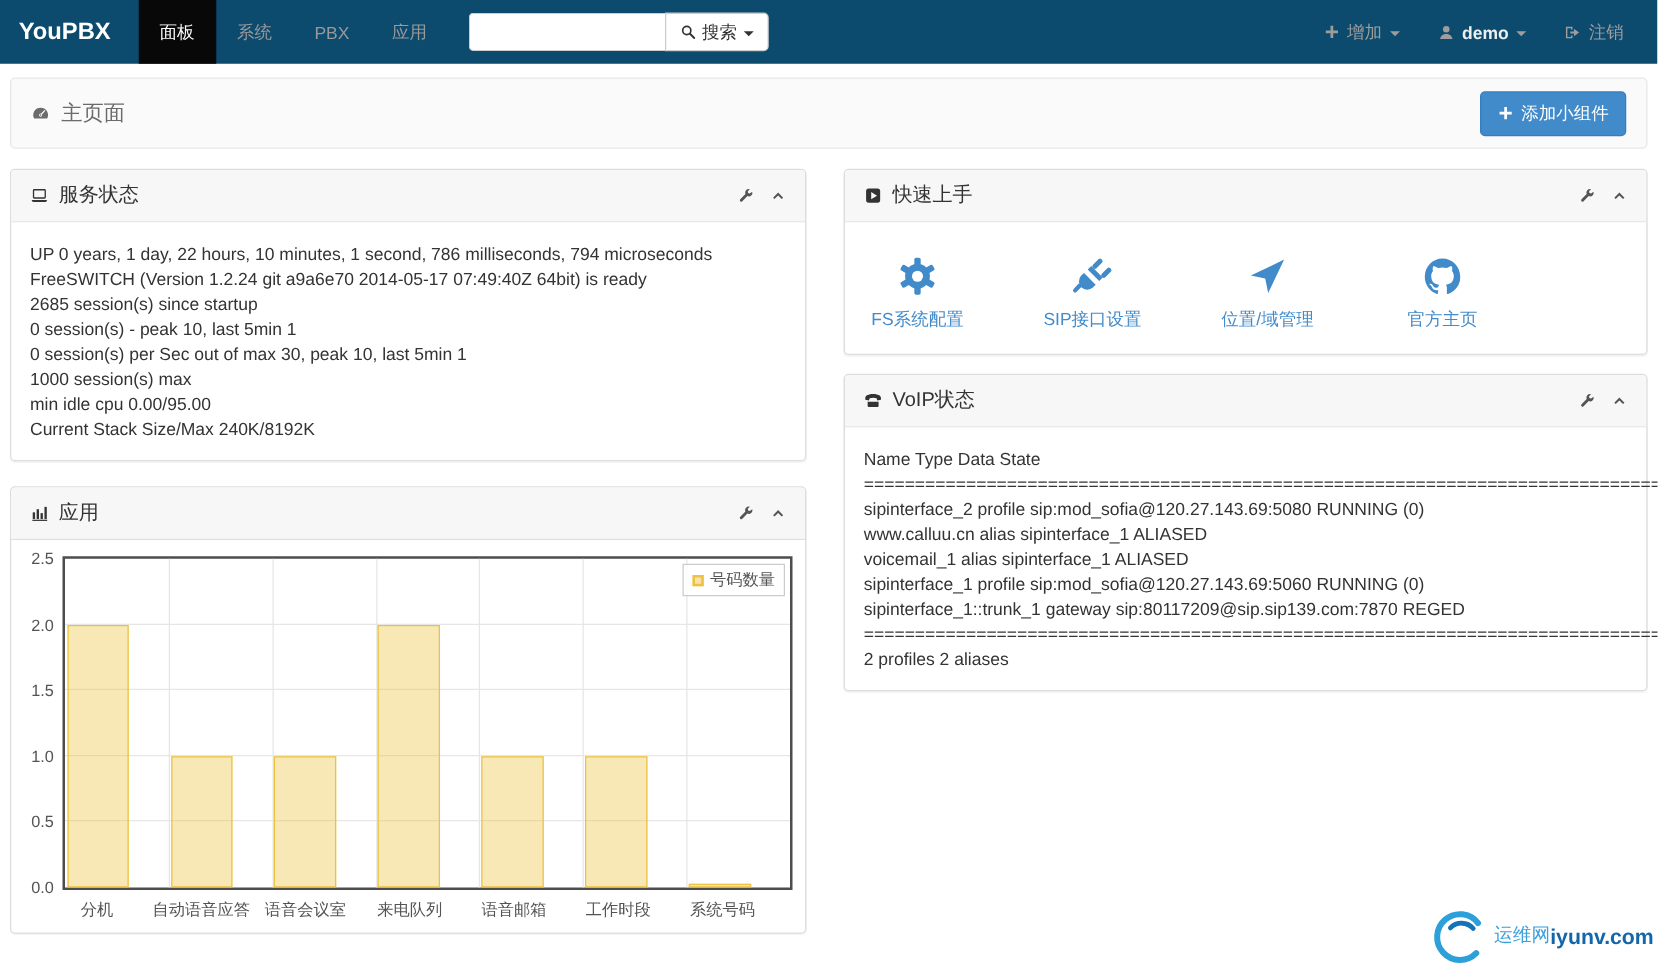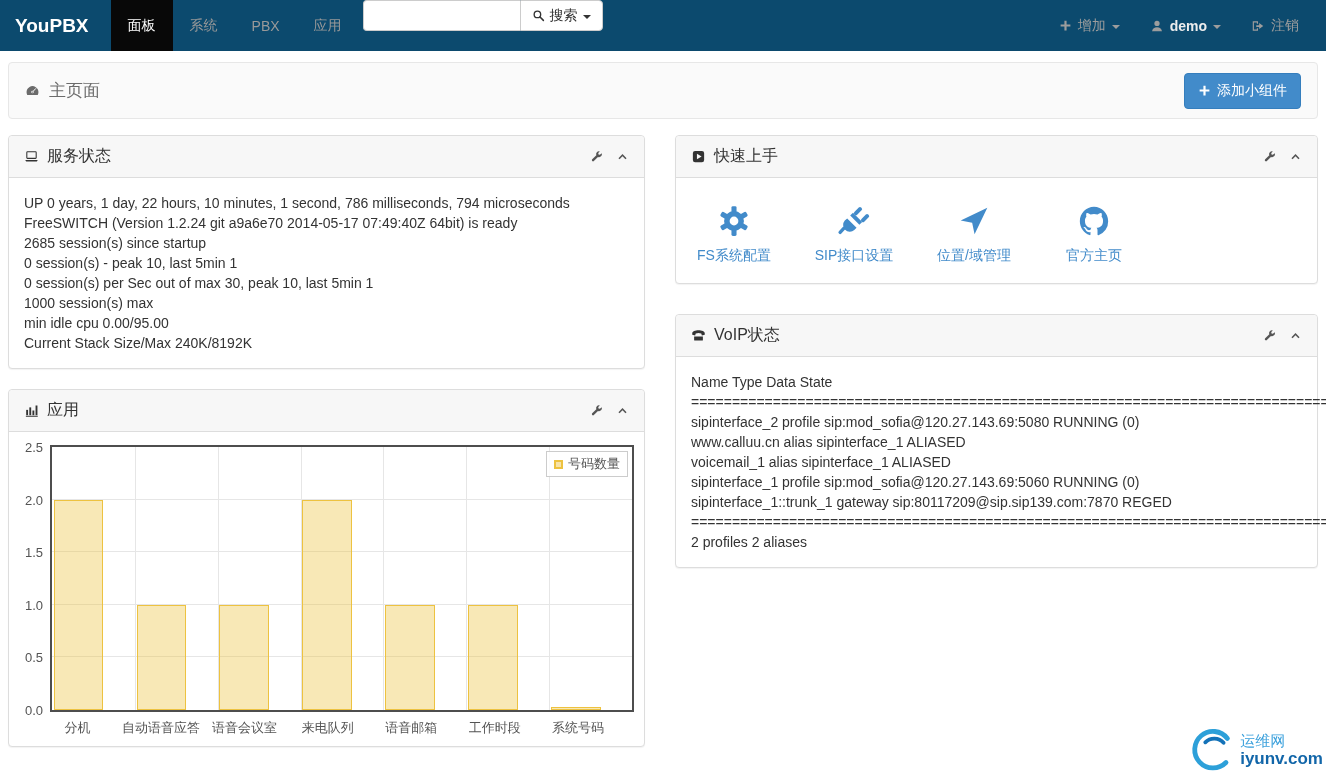--- a/index.html
+++ b/index.html
@@ -8,21 +8,21 @@
   a{text-decoration:none}
   .icon{display:inline-block;flex:none}
   .icon svg{width:100%;height:100%;display:block}
 
   
   .navbar{height:51px;background:#0c4a6e;display:flex;align-items:stretch}
   .brand{color:#fff;font-size:19px;font-weight:bold;padding:0 22px 0 15px;display:flex;align-items:center}
   .nav-menu{display:flex;list-style:none}
   .nav-item{color:#999;font-size:14px;padding:0 17px;display:flex;align-items:center;cursor:pointer}
   .nav-item.active{background:#080808;color:#fff}
-  .search-form{display:flex;margin-left:4px}
+  .search-form{display:flex;align-items:center;margin-left:16px}
   .search-input{width:157px;height:31px;border:1px solid #ccc;border-right:none;
     border-radius:4px 0 0 4px;padding:0 10px;font-size:14px;outline:none;color:#333}
   .search-btn{height:31px;background:#fff;border:1px solid #ccc;border-radius:0 4px 4px 0;
     display:flex;align-items:center;gap:5px;padding:0 11px;font-size:14px;color:#333;cursor:pointer}
   .navbar-right{margin-left:auto;display:flex;align-items:stretch;padding-right:12px}
   .navbar-link{display:flex;align-items:center;gap:6px;color:#9d9d9d;font-size:14px;padding:0 15px;cursor:pointer}
   .navbar-link .user-label{color:#eee;font-weight:bold}
   .caret{width:0;height:0;border-left:4px solid transparent;border-right:4px solid transparent;
     border-top:4px solid currentColor;display:inline-block;margin-top:2px}
   .icon-13{width:13px;height:13px}
@@ -34,53 +34,53 @@
     height:57px;display:flex;align-items:center;padding:0 16px}
   .page-title{font-size:17px;color:#6b6b6b;display:flex;align-items:center;gap:9px}
   .btn-primary{margin-left:auto;background:#428bca;border:1px solid #357ebd;color:#fff;font-size:14px;
     border-radius:4px;padding:8px 13px;display:flex;align-items:center;gap:6px;cursor:pointer}
 
   
   .content{display:flex;padding:0 8px;gap:30px;align-items:flex-start}
   .col-left{width:637px;flex:none}
   .col-right{flex:1;min-width:0}
   .panel{background:#fff;border:1px solid #ddd;border-radius:4px;box-shadow:0 1px 1px rgba(0,0,0,.05);margin-bottom:20px}
-  .panel.mb15{margin-bottom:30px}
+  .panel.mb15{margin-bottom:15px}
   .panel-heading{background:#f7f7f7;border-bottom:1px solid #ddd;border-radius:4px 4px 0 0;
     padding:10px 15px;display:flex;align-items:center}
   .panel-title{font-size:16px;color:#333;display:flex;align-items:center;gap:8px}
   .panel-tools{margin-left:auto;display:flex;gap:13px;color:#555;align-items:center}
   .panel-tools .icon{cursor:pointer}
   .panel-body{padding:15px}
   .status-line{font-size:14px;color:#333;line-height:20px;white-space:nowrap}
   .sep-line{font-size:14px;color:#333;line-height:20px;white-space:nowrap;overflow:visible}
 
   
-  .quick-links{display:flex;padding:26px 15px 18px;gap:34px}
+  .quick-links{display:flex;padding:26px 15px 18px;gap:54px}
   .quick-link{display:flex;flex-direction:column;align-items:center;gap:9px;color:#428bca;font-size:14px;cursor:pointer;min-width:86px}
   .quick-link .qicon{width:34px;height:34px;color:#428bca}
 
   
   .chart-wrap{padding:13px 10px 8px 0}
   .chart-area{position:relative;margin-left:41px;height:267px;background:#fff;border:2px solid #4d4d4d}
   .gridline-h{position:absolute;left:0;right:0;height:1px;background:#e6e6e6}
   .gridline-v{position:absolute;top:0;bottom:0;width:1px;background:#e6e6e6}
   .bar{position:absolute;bottom:0;background:rgba(237,194,64,0.38);border:1px solid #edc240}
   .ytick{position:absolute;right:calc(100% + 9px);transform:translateY(-50%);
     font-size:13px;color:#545454;white-space:nowrap}
   .xaxis{position:relative;height:26px;margin-left:41px}
   .xtick{position:absolute;top:7px;transform:translateX(-50%);font-size:13px;color:#545454;white-space:nowrap}
   .legend{position:absolute;top:4px;right:4px;border:1px solid #ccc;background:rgba(255,255,255,.85);
     padding:3px 7px;display:flex;align-items:center;gap:5px;font-size:13px;color:#545454}
   .swatch{width:9px;height:9px;background:rgba(237,194,64,0.45);border:2px solid #edc240;display:inline-block}
 
   
   .watermark{position:fixed;right:3px;bottom:1px;display:flex;align-items:center;gap:2px}
   .wm-logo{width:50px;height:52px}
-  .wm-text{display:flex;flex-direction:column;line-height:1.15}
+  .wm-text{display:flex;line-height:1.15}
   .wm-site{color:#3aa0dc;font-size:15px}
   .wm-domain{color:#1266a9;font-size:17px;font-weight:bold}
 </style>
 </head>
 <body>
 
 <nav class="navbar">
   <div class="brand">YouPBX</div>
   <ul class="nav-menu">
       <li class="nav-item active">面板</li>

